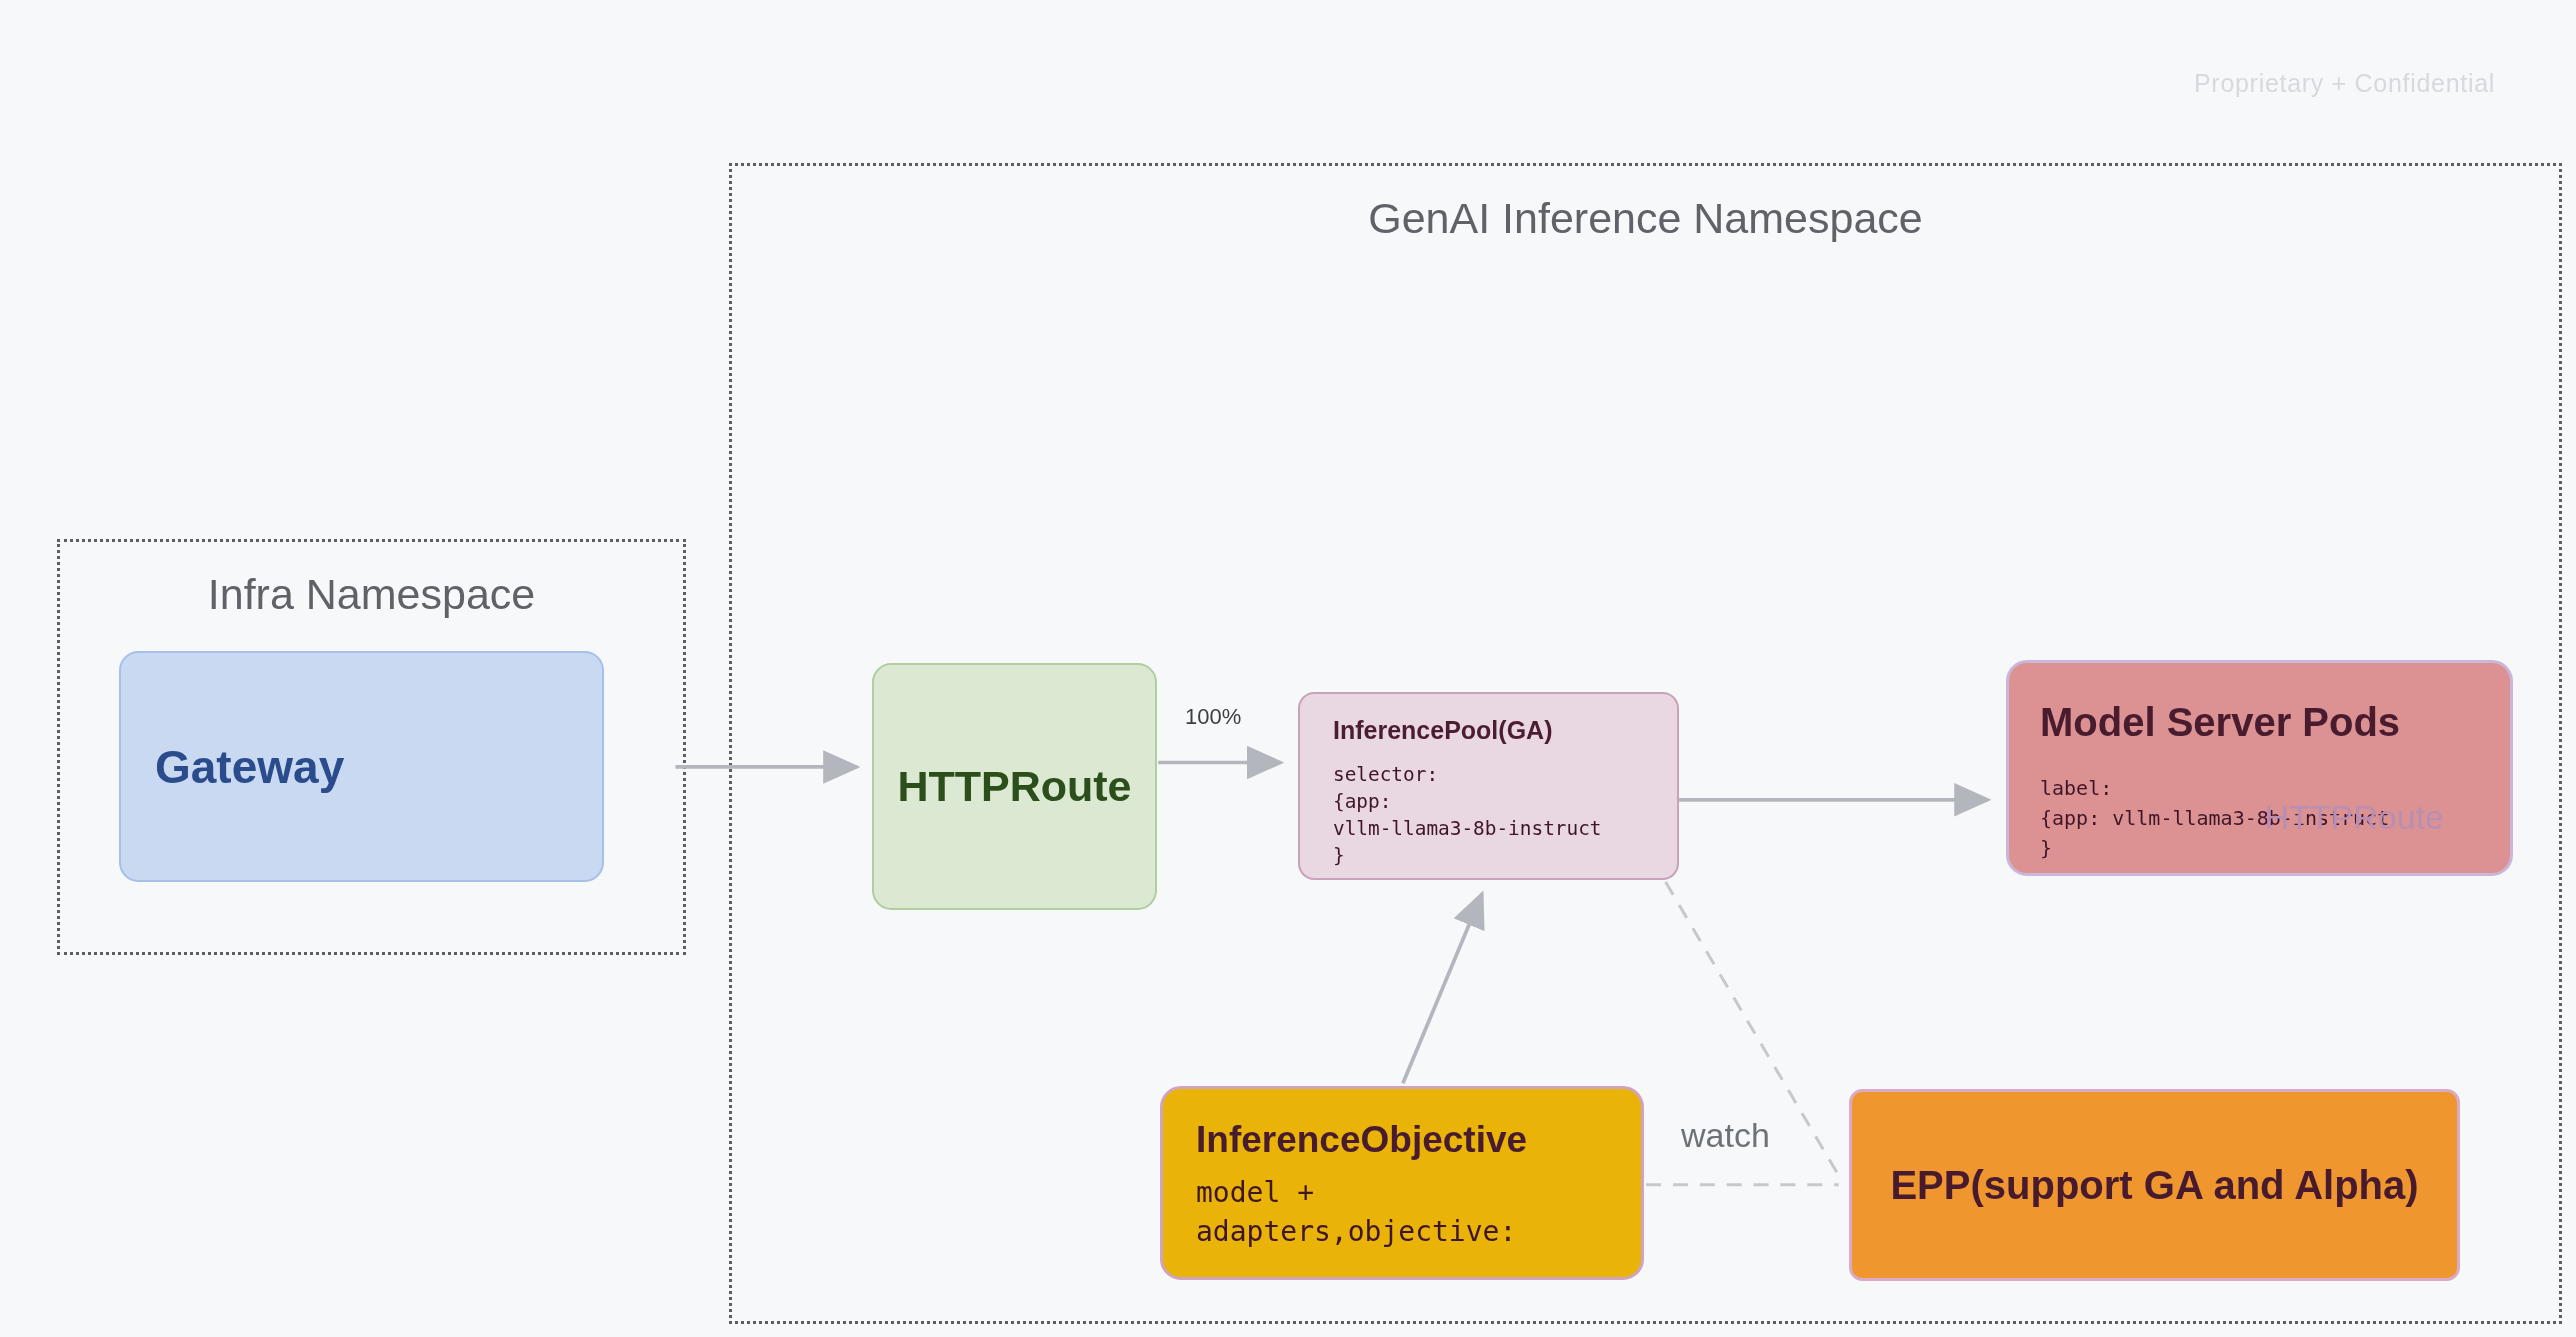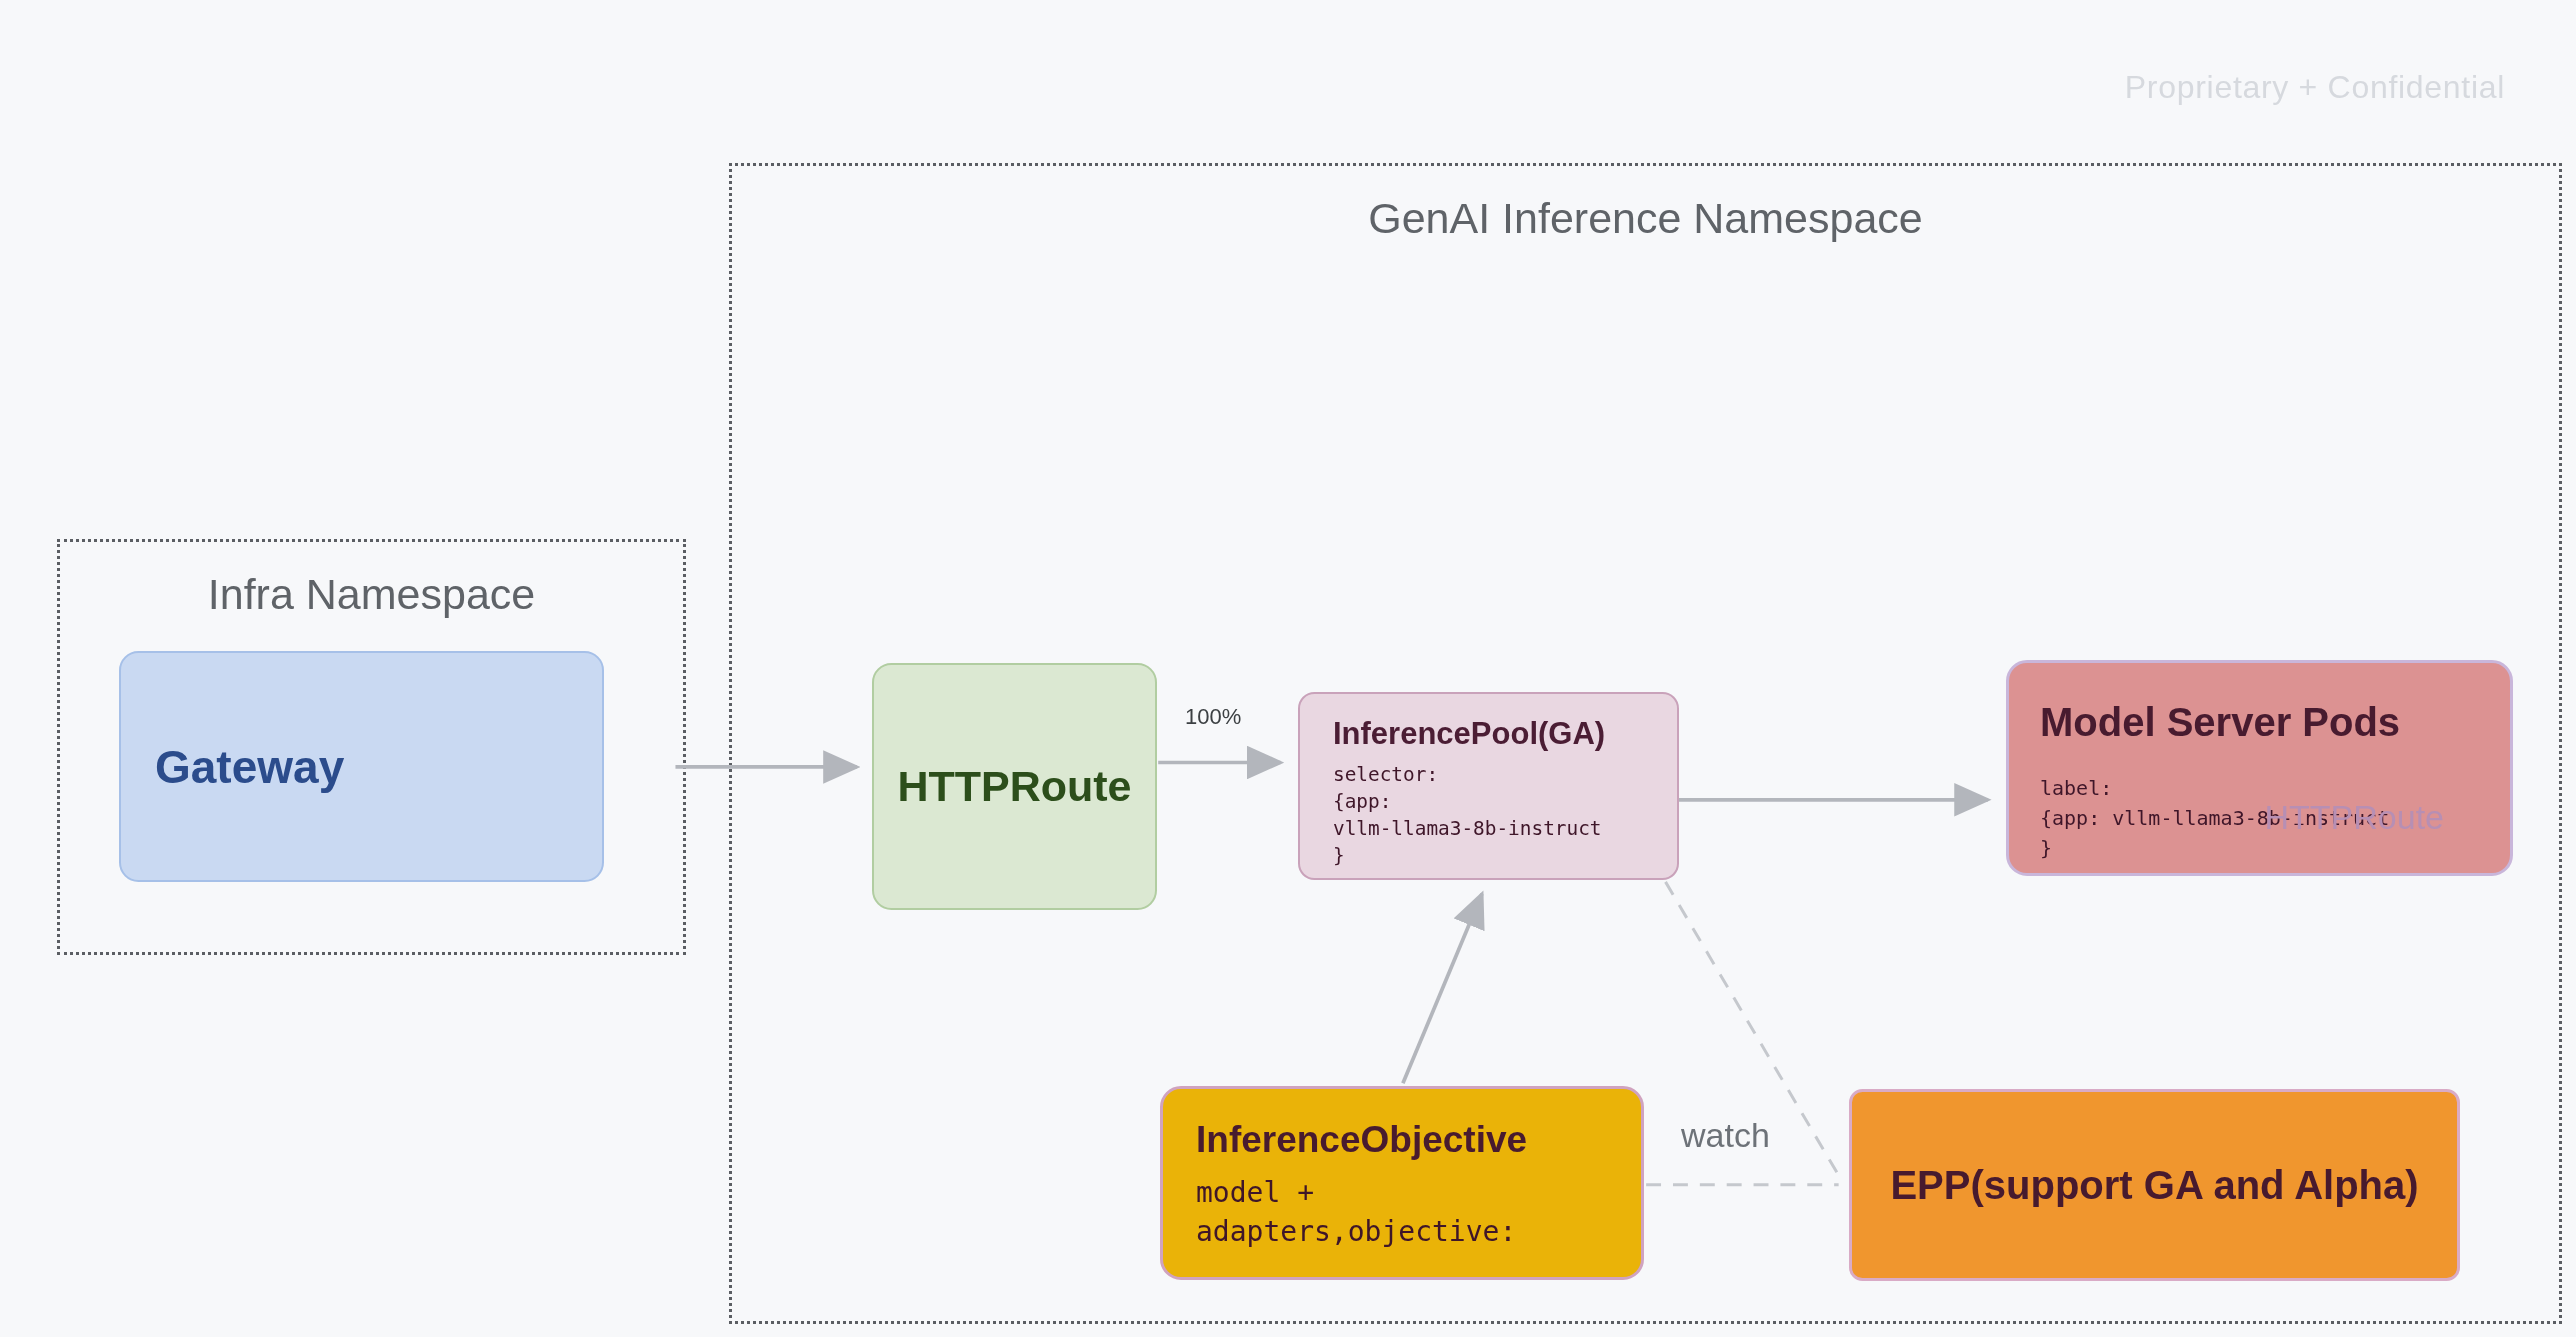--- a/index.html
+++ b/index.html
@@ -1,21 +1,21 @@
 <!DOCTYPE html>
 <html style="font-size:12px"><head>
 <meta charset="utf-8">
 <style>
   html,body{margin:0;padding:0;background:#f7f8fa;}
   .canvas{
     position:relative;width:2576px;height:1337px;background:#f7f8fa;
     overflow:hidden;font-family:"Liberation Sans",sans-serif;
   }
   .watermark{
-    position:absolute;top:69px;right:71px;font-size:32px;color:#d6d9de;letter-spacing:0.7px;
+    position:absolute;top:69px;right:81px;font-size:25px;color:#d6d9de;letter-spacing:0.7px;
   }
   
   .ns{position:absolute;border:3px dotted #5b5e63;box-sizing:border-box;}
   .ns-genai{left:729px;top:163px;width:1833px;height:1161px;}
   .ns-infra{left:57px;top:539px;width:629px;height:416px;}
   .ns-title{margin-top:28px;text-align:center;font-size:43px;color:#5f6368;}
   
   svg.edges{position:absolute;left:0;top:0;width:2576px;height:1337px;z-index:1;pointer-events:none;}
   
   .node{position:absolute;box-sizing:border-box;z-index:2;}
@@ -26,21 +26,21 @@
   .gateway .big-label{font-size:46px;font-weight:700;color:#2b4c8c;}
   .httproute{
     left:872px;top:645px;width:285px;height:247px;background:#dbe8d2;
     border:2.2px solid #b1cda1;border-radius:19.4px;display:flex;align-items:center;justify-content:center;margin-top:18px;
   }
   .httproute .big-label{font-size:43px;font-weight:700;color:#2c4e1b;}
   .pool{
     left:1298px;top:692px;width:381px;height:188px;background:#e9d7e1;
     border:2.2px solid #c9a2ba;border-radius:16.4px;padding:22.4px 0 0 33px;
   }
-  .pool .node-title{font-size:31px;font-weight:700;color:#4b1d34;margin-bottom:9px;}
+  .pool .node-title{font-size:25px;font-weight:700;color:#4b1d34;margin-bottom:16px;}
   .code{font-family:"DejaVu Sans Mono",monospace;color:#3f1629;}
   .pool .code{font-size:19.4px;line-height:27px;}
   .pods{
     left:2006px;top:660px;width:507px;height:216px;background:#dc9292;
     border:3px solid #c9b6da;border-radius:21px;padding:37px 0 0 31px;
   }
   .pods .node-title{font-size:40px;font-weight:700;color:#481b2f;margin-bottom:28px;}
   .pods .code{font-size:20px;line-height:30px;}
   .badge-existing{position:absolute;right:66px;bottom:36px;font-size:34px;color:#b78fb4;}
   .objective{

